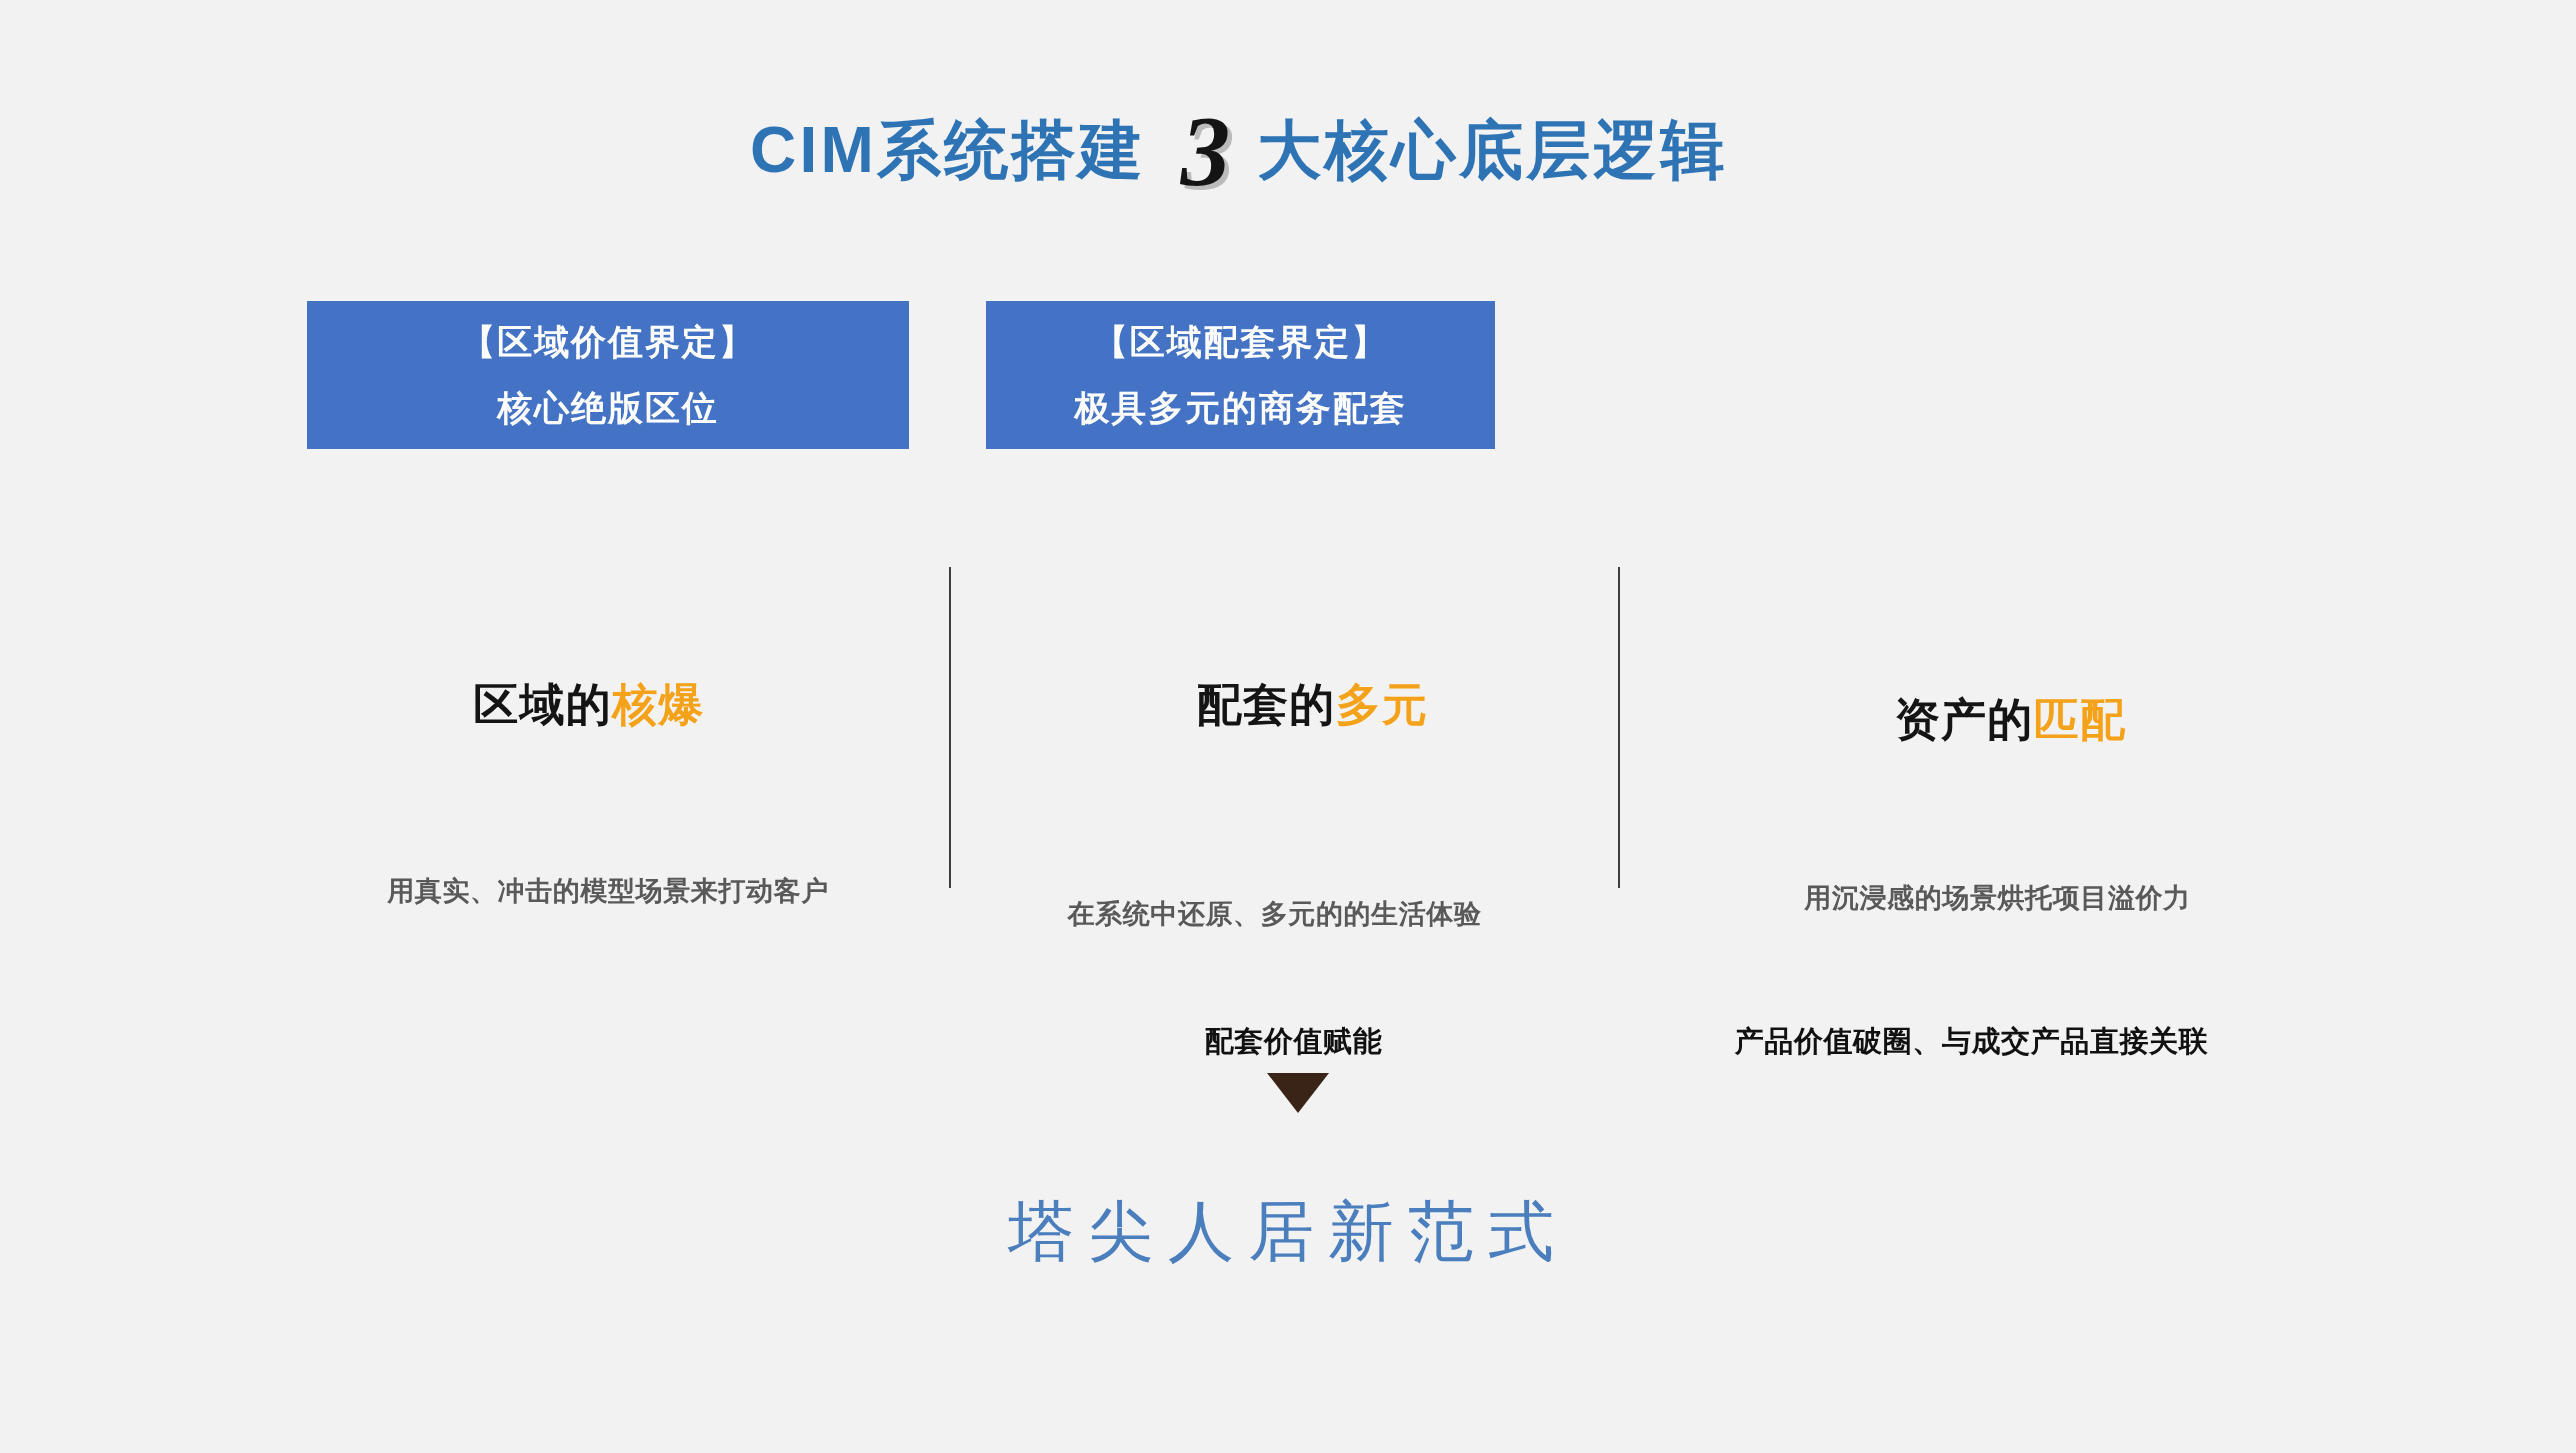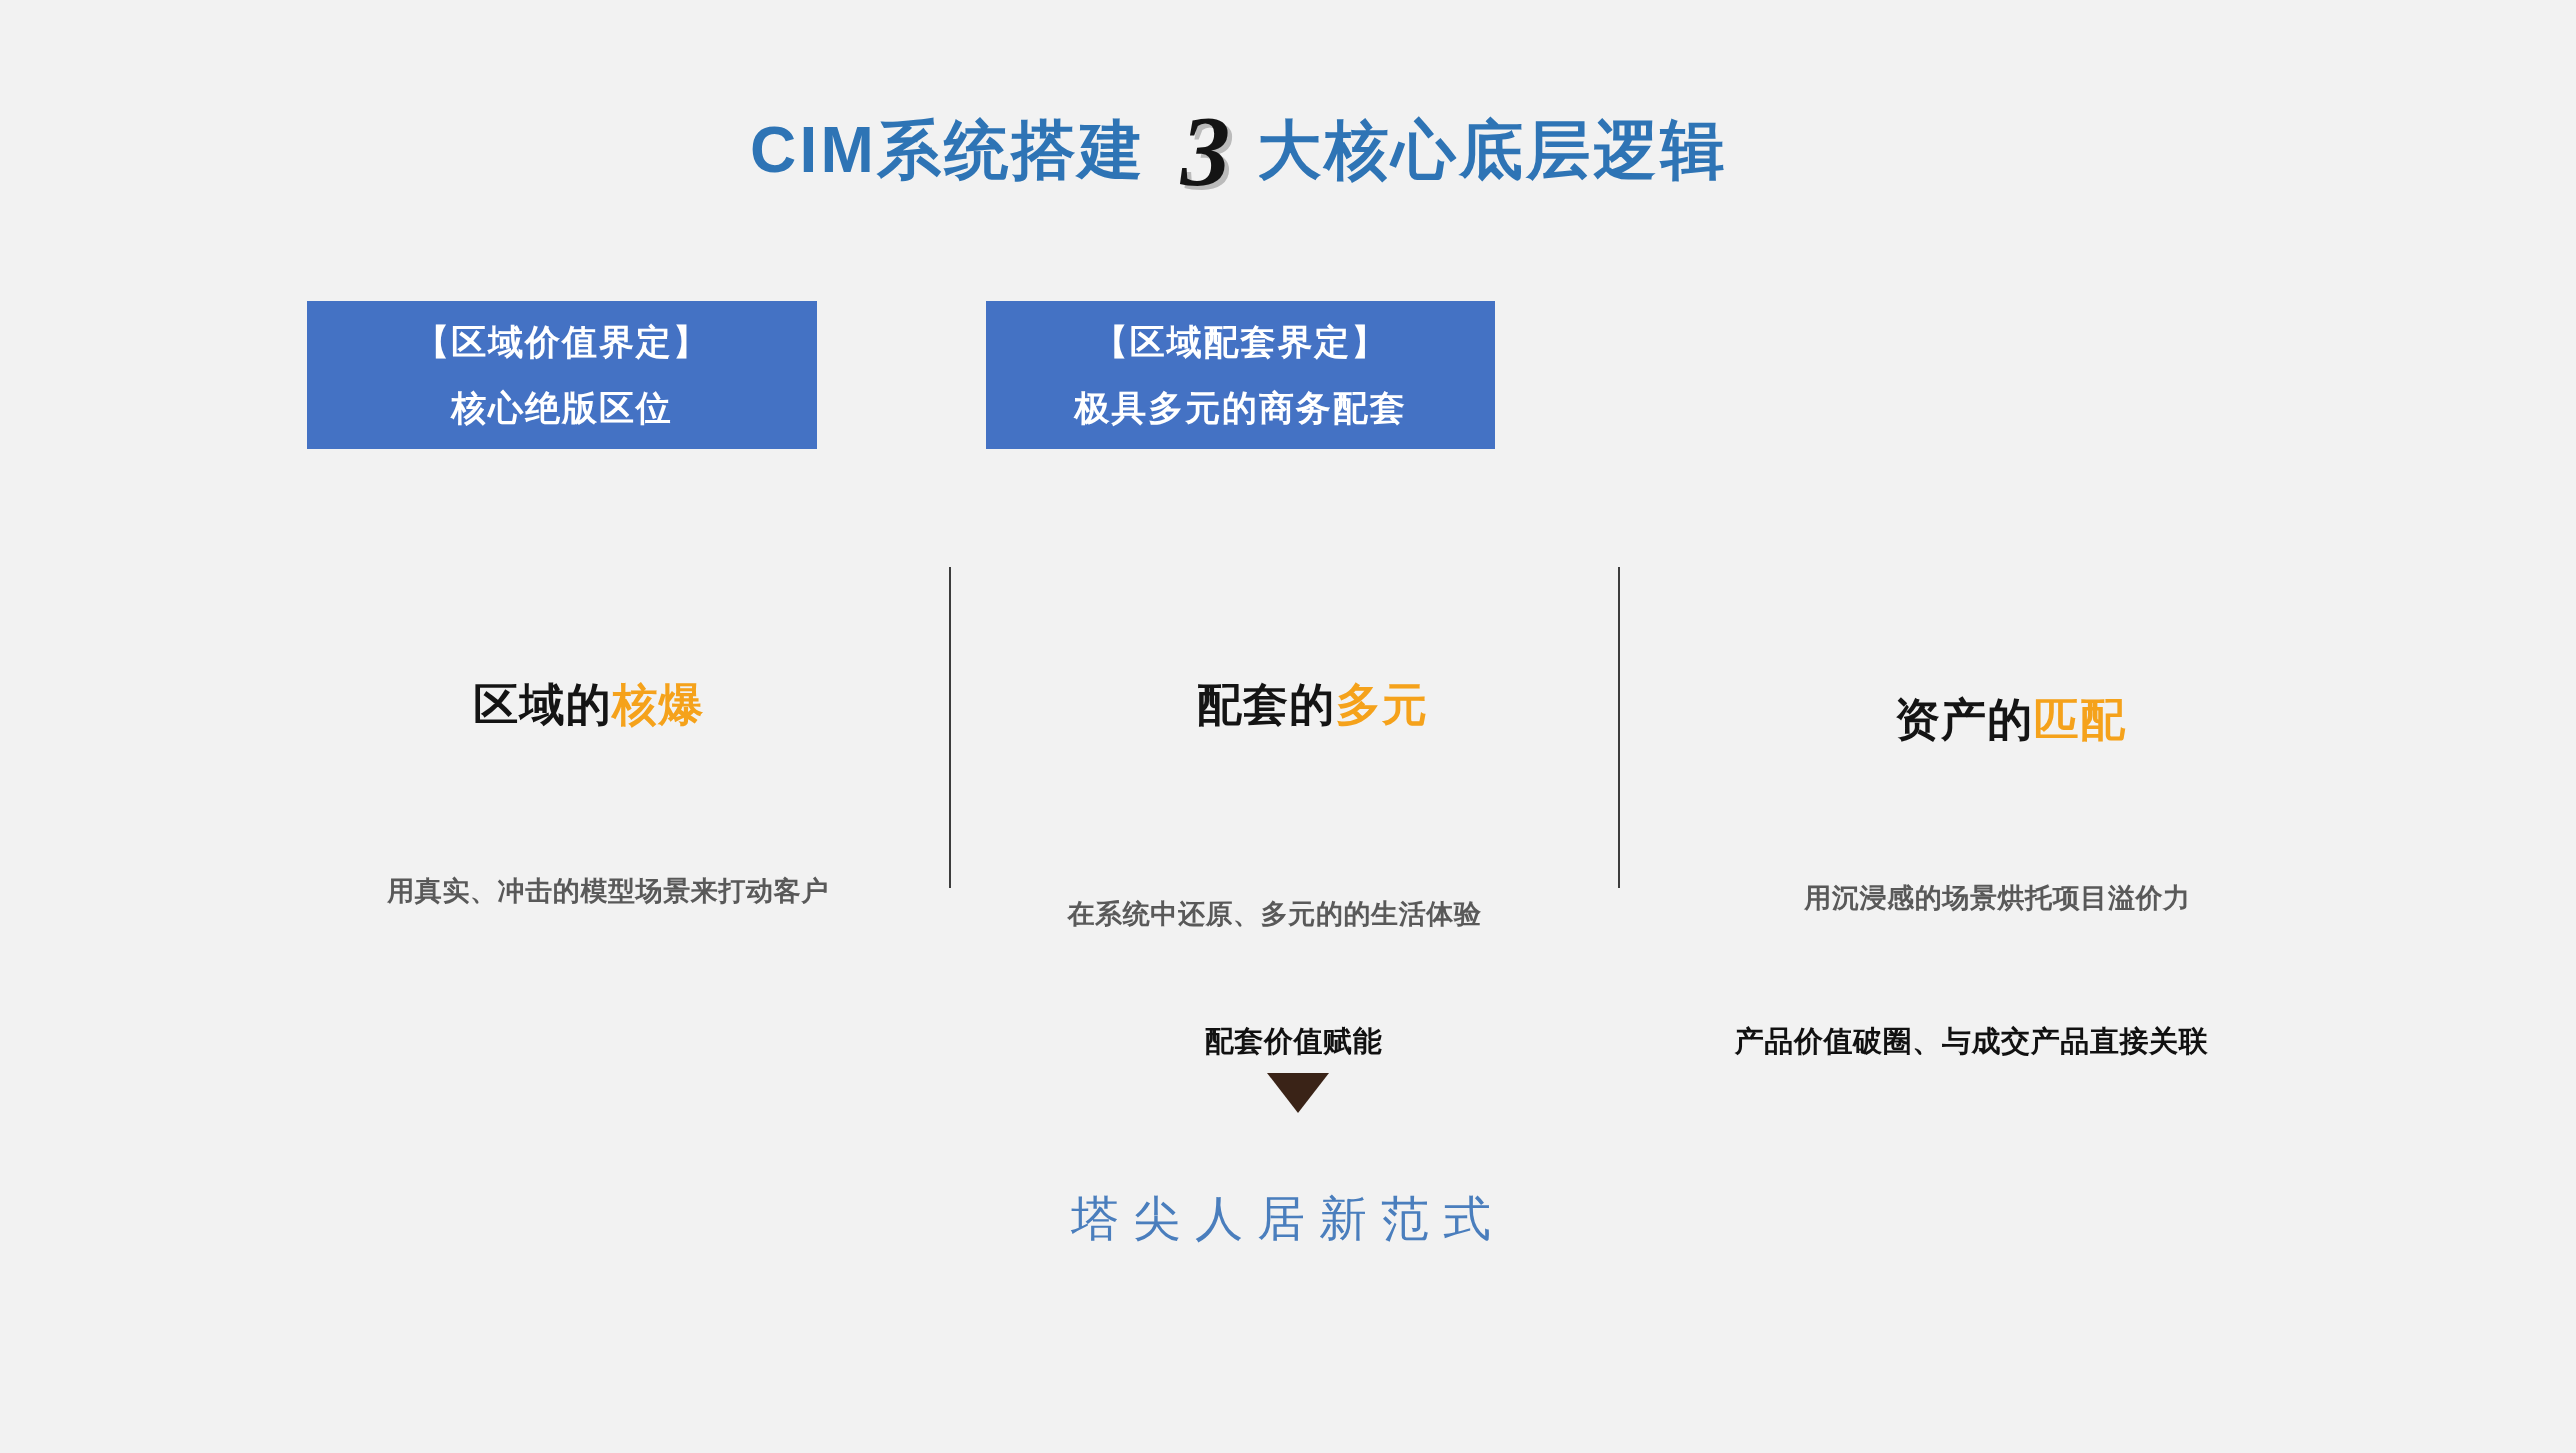--- a/index.html
+++ b/index.html
@@ -57,21 +57,21 @@
     height: 148px;
     background: var(--box-blue, #4472c4);
     color: #ffffff;
     display: flex;
     flex-direction: column;
     align-items: center;
     justify-content: center;
     gap: 19px;
     text-align: center;
   }
-  .box-1 { left: 307px;  width: 510px; }
+  .box-1 { left: 307px;  width: 602px; }
   .box-2 { left: 986px; width: 509px; }
   .box-3 { left: 1664px; width: 603px; }
   .box-line {
     font-size: 35px;
     font-weight: bold;
     letter-spacing: 1.9px;
     white-space: pre;
   }
 
   
@@ -143,21 +143,21 @@
     border-top: 40px solid var(--triangle, #3a2317);
   }
 
   
   .footer {
     position: absolute;
     top: 1187px;
     left: 0;
     width: 100%;
     text-align: center;
-    font-size: 48px;
+    font-size: 66px;
     font-weight: normal;
     color: var(--footer-blue, #4a7ebd);
     letter-spacing: 14px;
     white-space: nowrap;
   }
 </style>
 </head>
 <body>
 
 <div class="slide">

